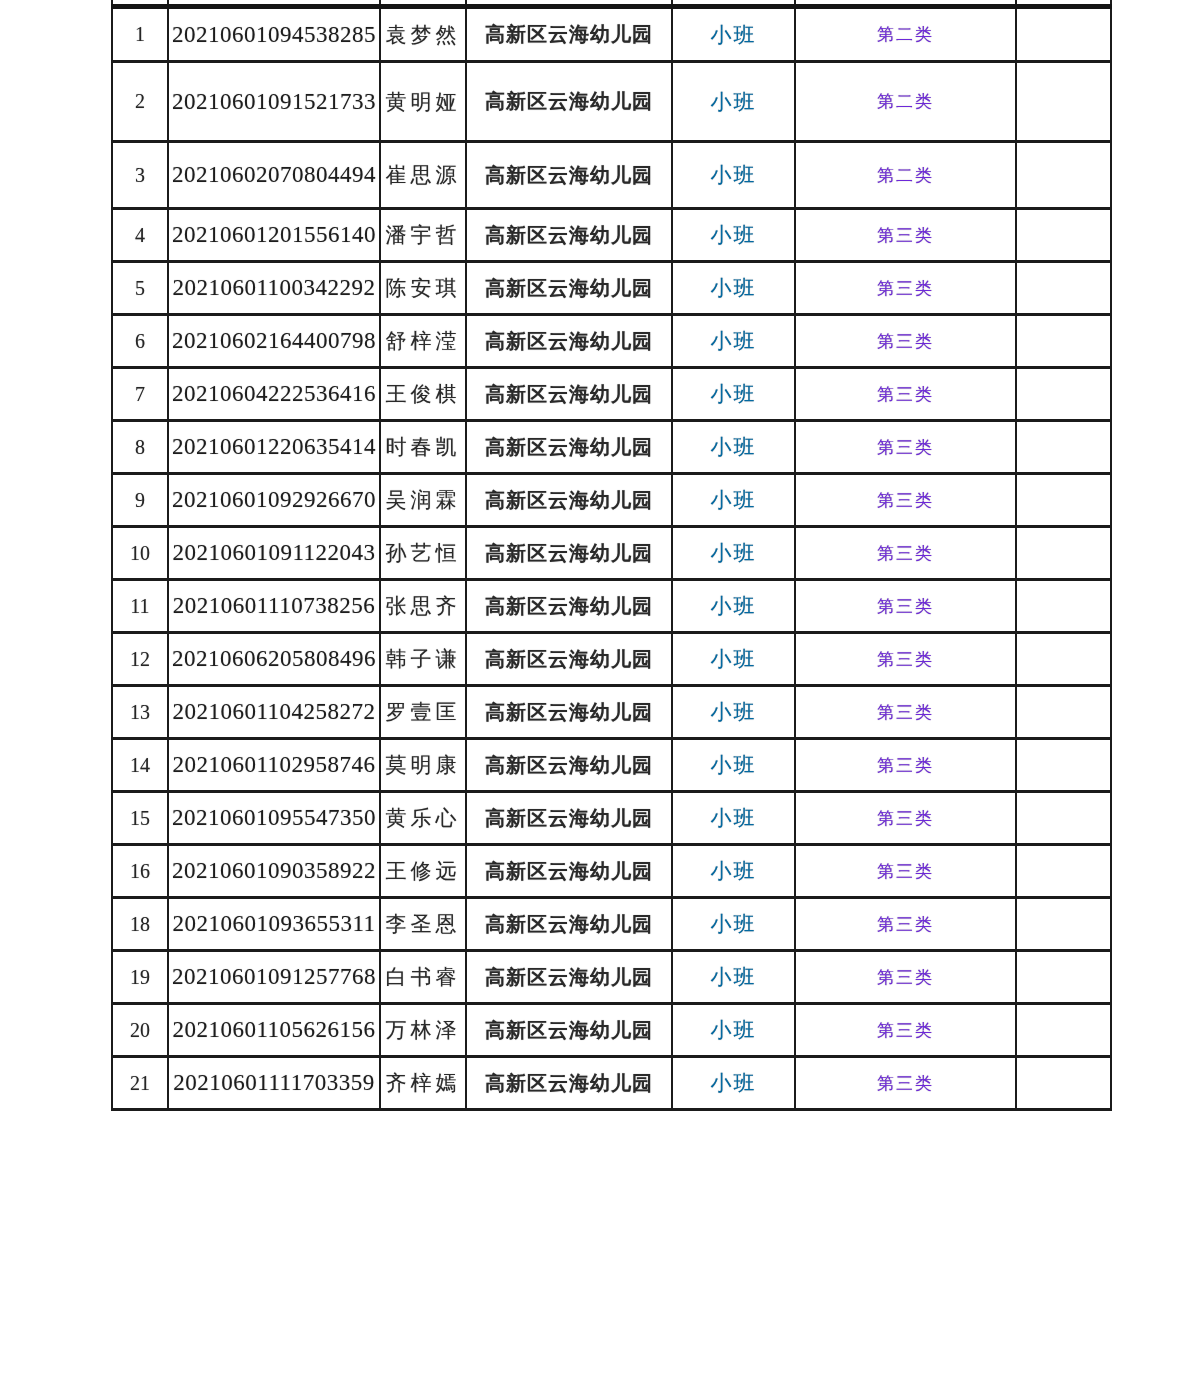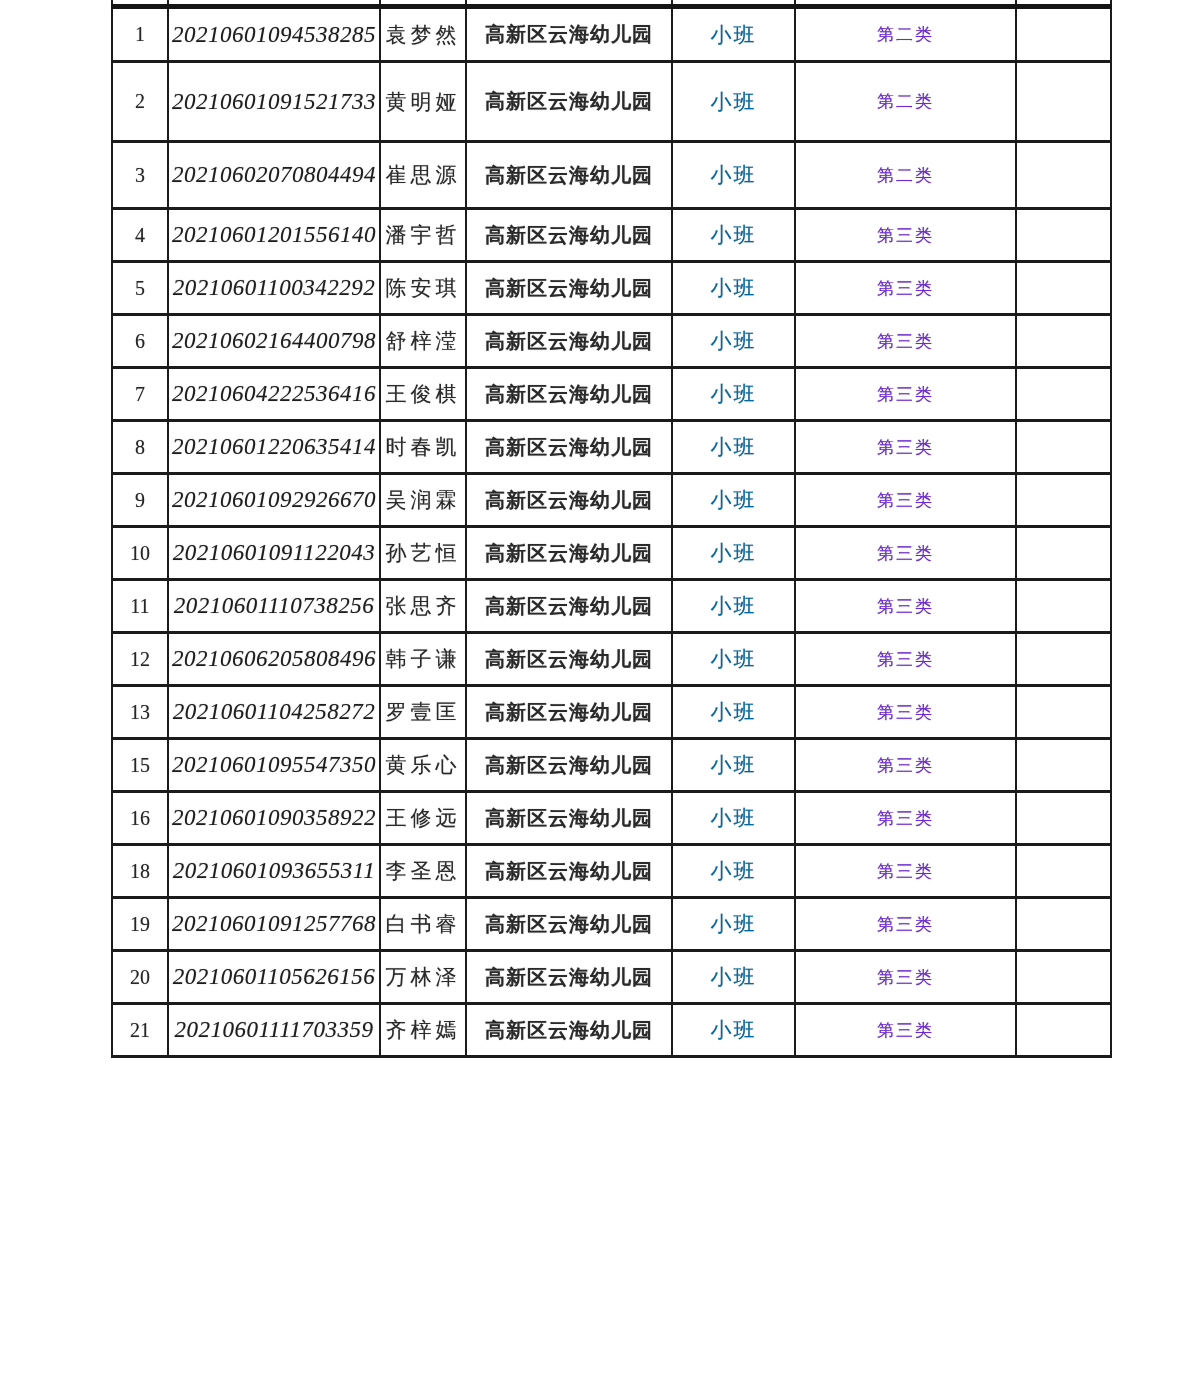--- a/index.html
+++ b/index.html
@@ -48,21 +48,21 @@
     height: 6px;
     border-top: none;
     border-bottom: 5px solid #141414;
   }
   tr.row-1 td { height: 51px; }
   tr.row-2 td { height: 77px; }
   tr.row-3 td { height: 64px; }
   tr.row-n td { height: 50px; }
 
   td.col-serial      { font-size: 20px; color: #262626; }
-  td.col-reg-id      { font-size: 23px; color: #1d1d1d; letter-spacing: 0.5px; font-style: italic; }
+  td.col-reg-id      { font-size: 23px; color: #1d1d1d; letter-spacing: 0.5px; }
   td.col-name        { font-size: 21px; letter-spacing: 4px; color: #2a2a2a; }
   td.col-school      { font-size: 20px; letter-spacing: 1px; color: #2a2a2a; font-weight: bold; }
   td.col-class-level { font-size: 21px; letter-spacing: 2px; color: #0369a1; }
   td.col-category    { font-size: 17px; letter-spacing: 2px; color: #6d28d9; }
   td.col-note        { font-size: 20px; }
 </style>
 </head>
 <body>
 
 <div class="page">
@@ -197,20 +197,29 @@
         <tr class="row-n">
           <td class="col-serial">13</td>
           <td class="col-reg-id">20210601104258272</td>
           <td class="col-name">罗壹匡</td>
           <td class="col-school">高新区云海幼儿园</td>
           <td class="col-class-level">小班</td>
           <td class="col-category">第三类</td>
           <td class="col-note"></td>
         </tr>
         <tr class="row-n">
+          <td class="col-serial">14</td>
+          <td class="col-reg-id">20210601102958746</td>
+          <td class="col-name">莫明康</td>
+          <td class="col-school">高新区云海幼儿园</td>
+          <td class="col-class-level">小班</td>
+          <td class="col-category">第三类</td>
+          <td class="col-note"></td>
+        </tr>
+        <tr class="row-n">
           <td class="col-serial">15</td>
           <td class="col-reg-id">20210601095547350</td>
           <td class="col-name">黄乐心</td>
           <td class="col-school">高新区云海幼儿园</td>
           <td class="col-class-level">小班</td>
           <td class="col-category">第三类</td>
           <td class="col-note"></td>
         </tr>
         <tr class="row-n">
           <td class="col-serial">16</td>

